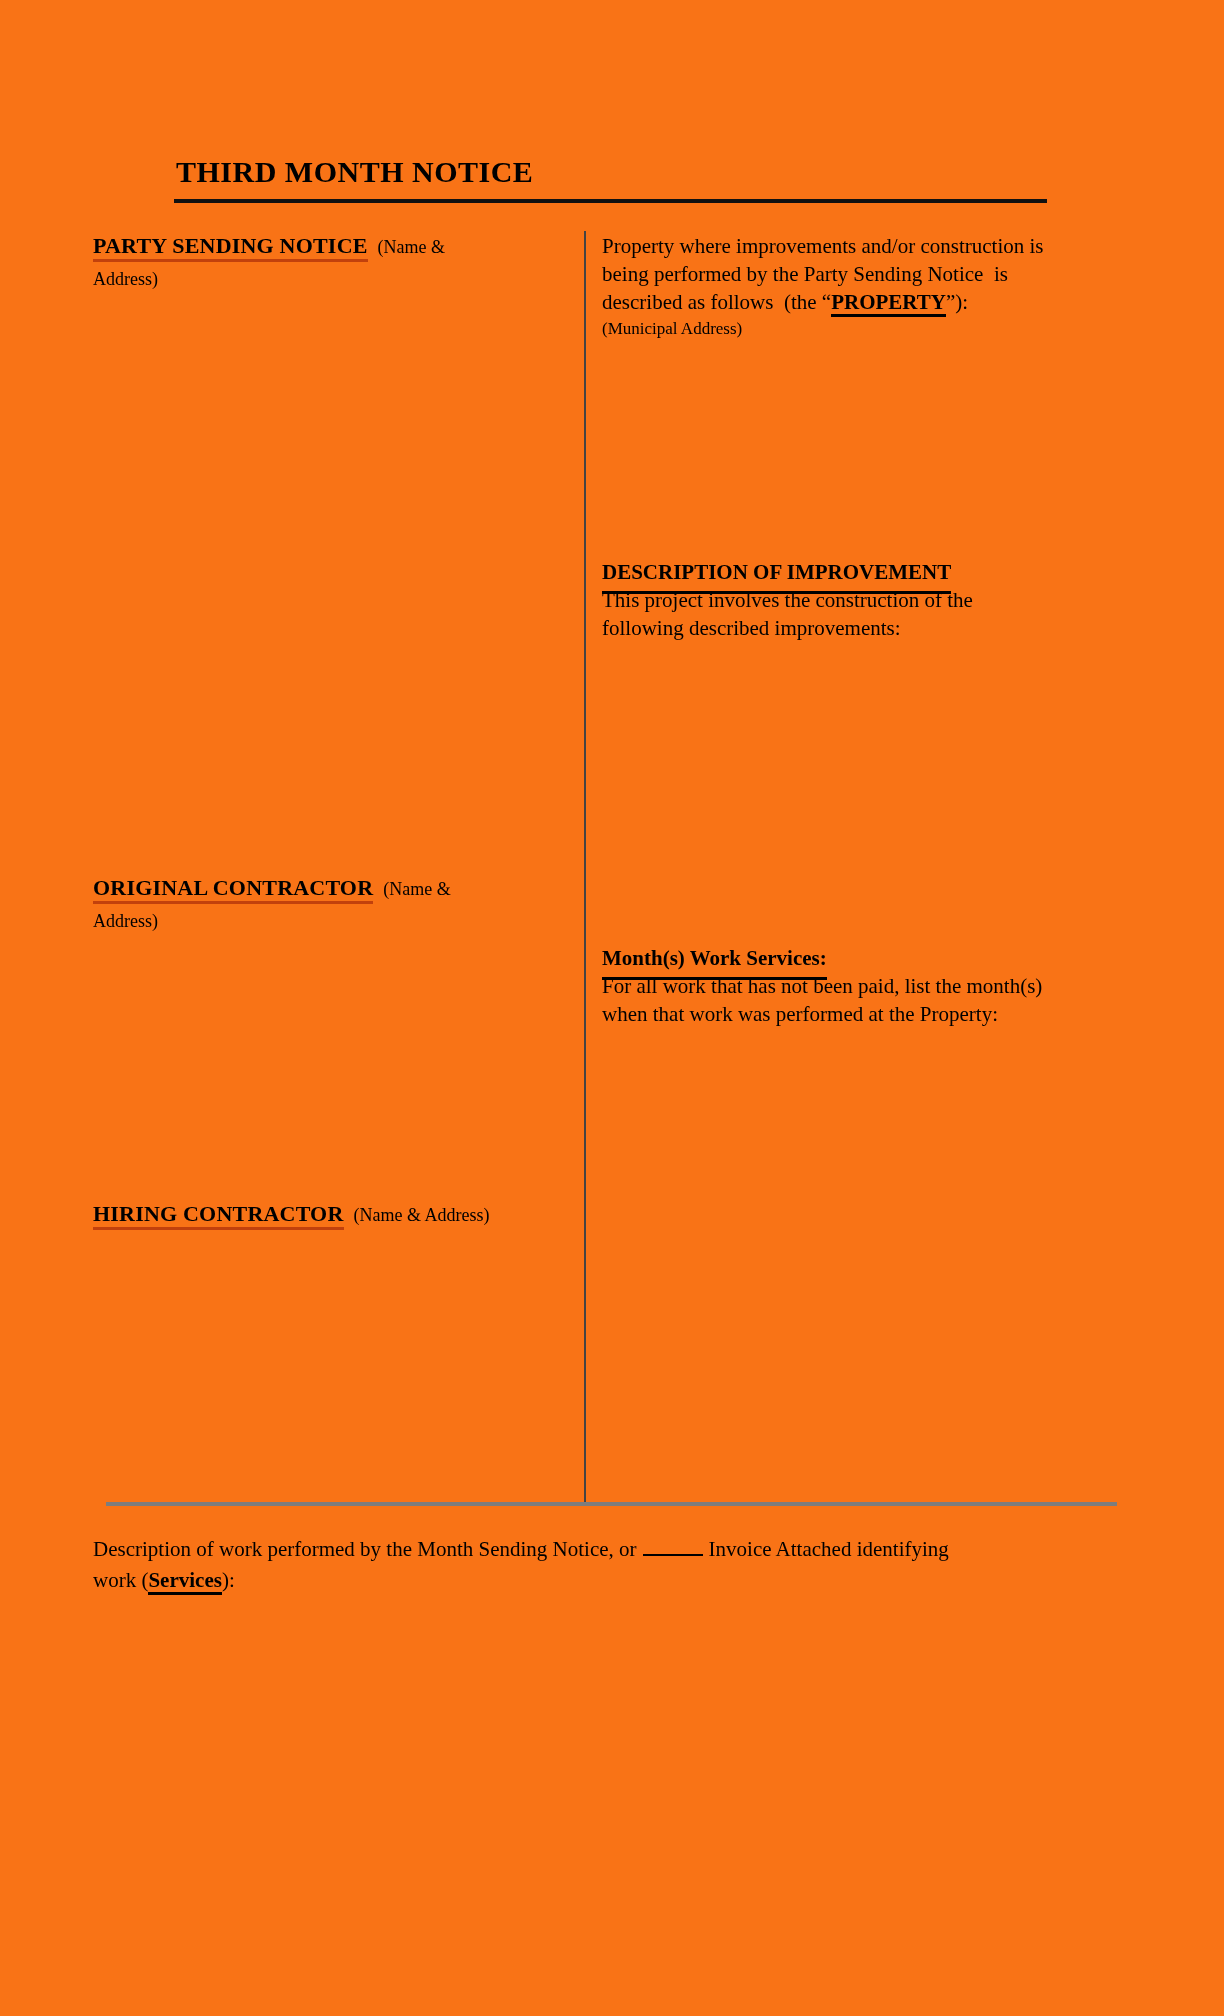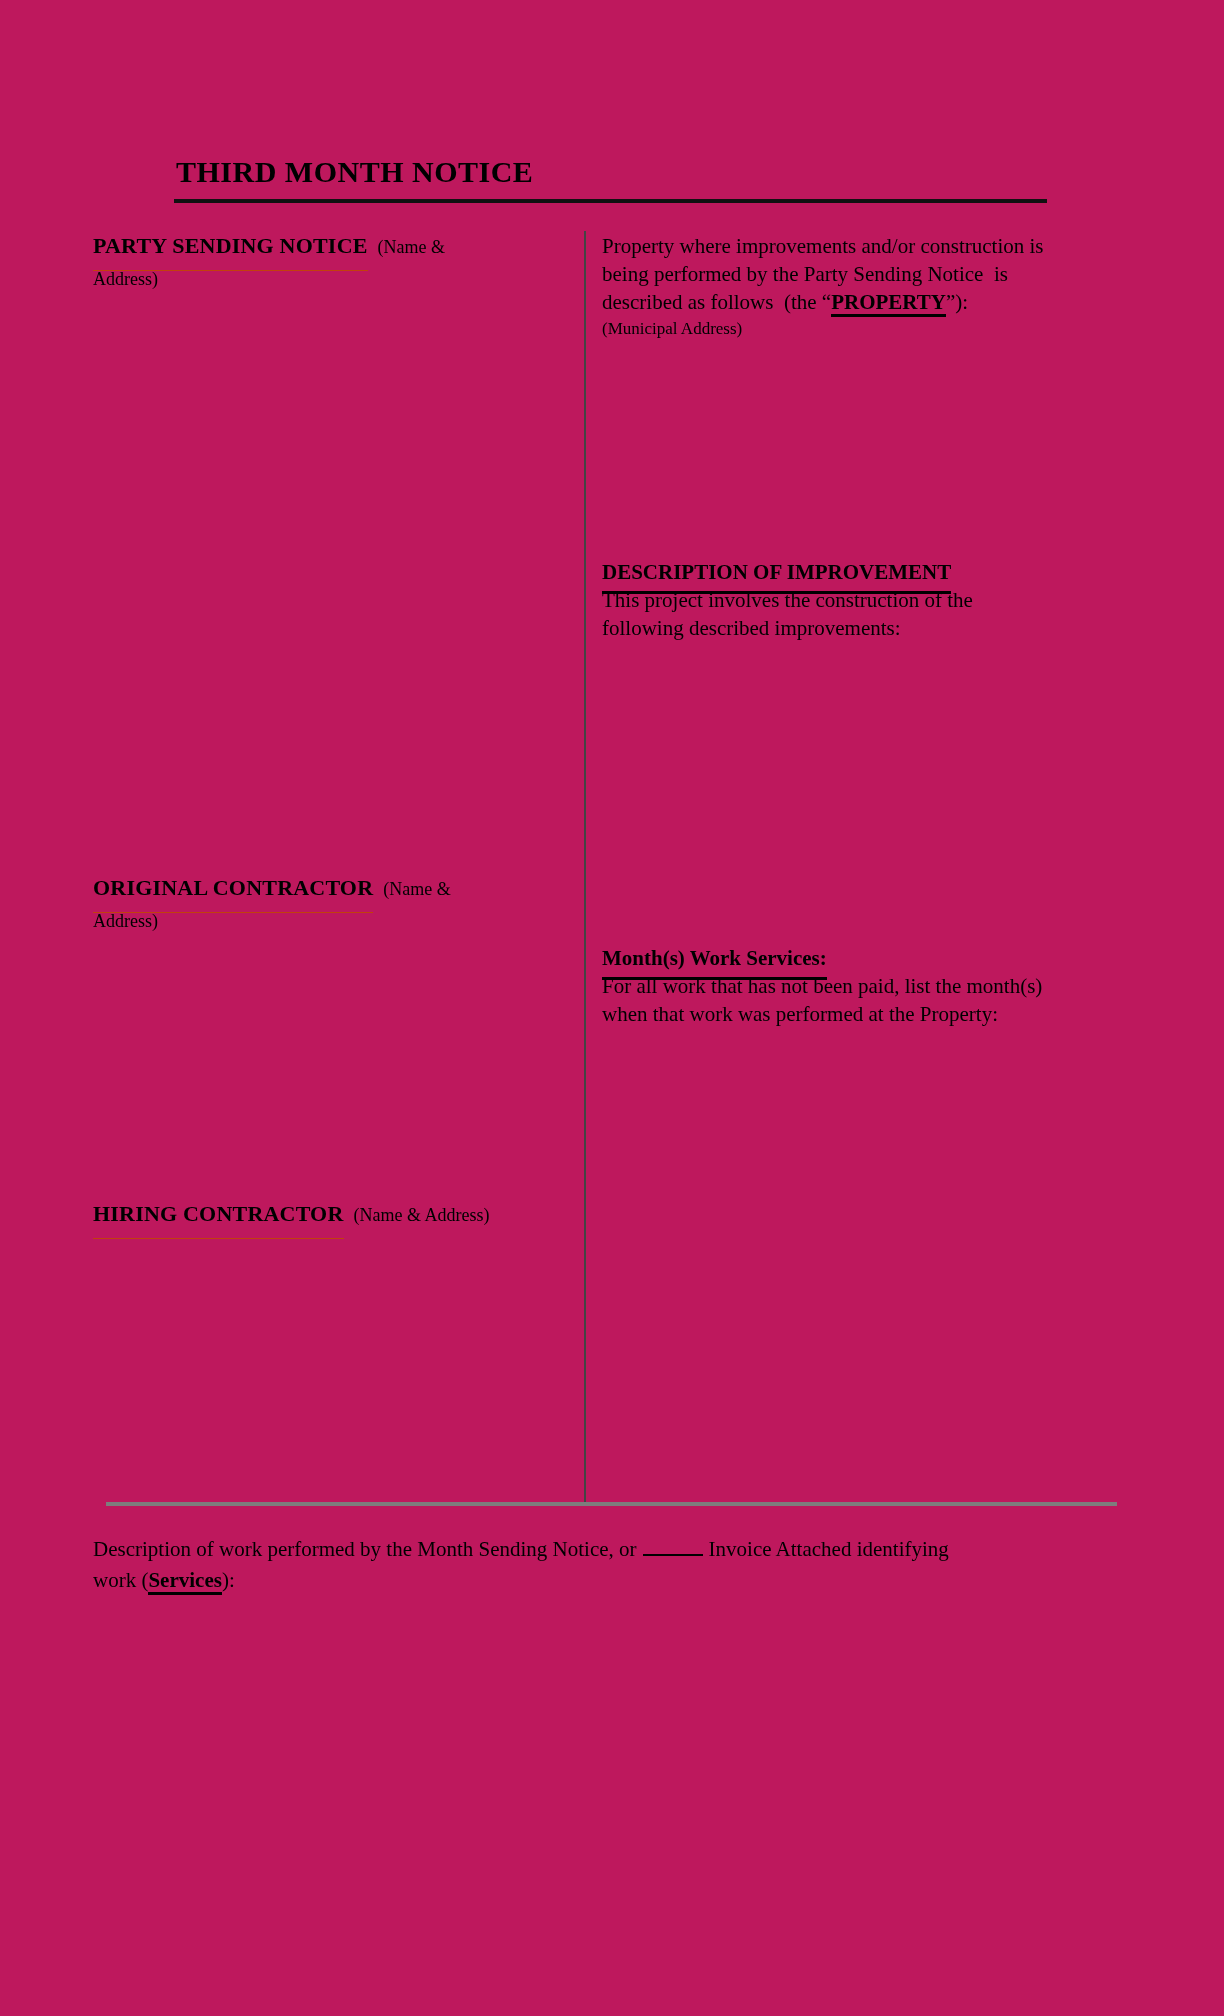--- a/index.html
+++ b/index.html
@@ -1,36 +1,36 @@
 <!DOCTYPE html>
 <html><head>
 <meta charset="utf-8">
 <style>
   html,body { margin:0; padding:0; background:#ffffff; }
   .page {
-    position:relative; width:1224px; height:2016px; background:#be185d;
+    position:relative; width:1224px; height:2016px; background:#f97316;
     font-family:"Liberation Serif","DejaVu Serif",serif; color:#000;
     overflow:hidden;
   }
   
   .title {
     position:absolute; left:176px; top:155px; margin:0;
     font-size:30px; font-weight:bold; letter-spacing:0.5px; white-space:nowrap;
   }
   .title-rule { position:absolute; left:174px; top:199px; width:873px; height:4px; background:#111; }
 
   
   .divider-v { position:absolute; left:584px; top:231px; width:2px; height:1271px; background:#444444; }
   .rule-h   { position:absolute; left:106px; top:1502px; width:1011px; height:4px; background:#7d7d7d; }
 
   
   .sec { position:absolute; left:93px; width:470px; font-size:18px; line-height:32px; }
   .sec .h {
     font-size:22px; font-weight:bold; letter-spacing:0.2px;
-    border-bottom:1px solid #c2410c; padding-bottom:12px; white-space:nowrap;
+    border-bottom:3px solid #c2410c; padding-bottom:1px; white-space:nowrap;
   }
   .sec .note { margin-left:10px; }
   .sec .note2 { display:block; }
 
   
   .rblock { position:absolute; left:602px; width:528px; font-size:21px; line-height:28px; }
   .rblock .rh {
     font-weight:bold; border-bottom:3px solid #000; padding-bottom:7px; white-space:nowrap;
   }
   .line { display:block; white-space:pre-wrap; }

